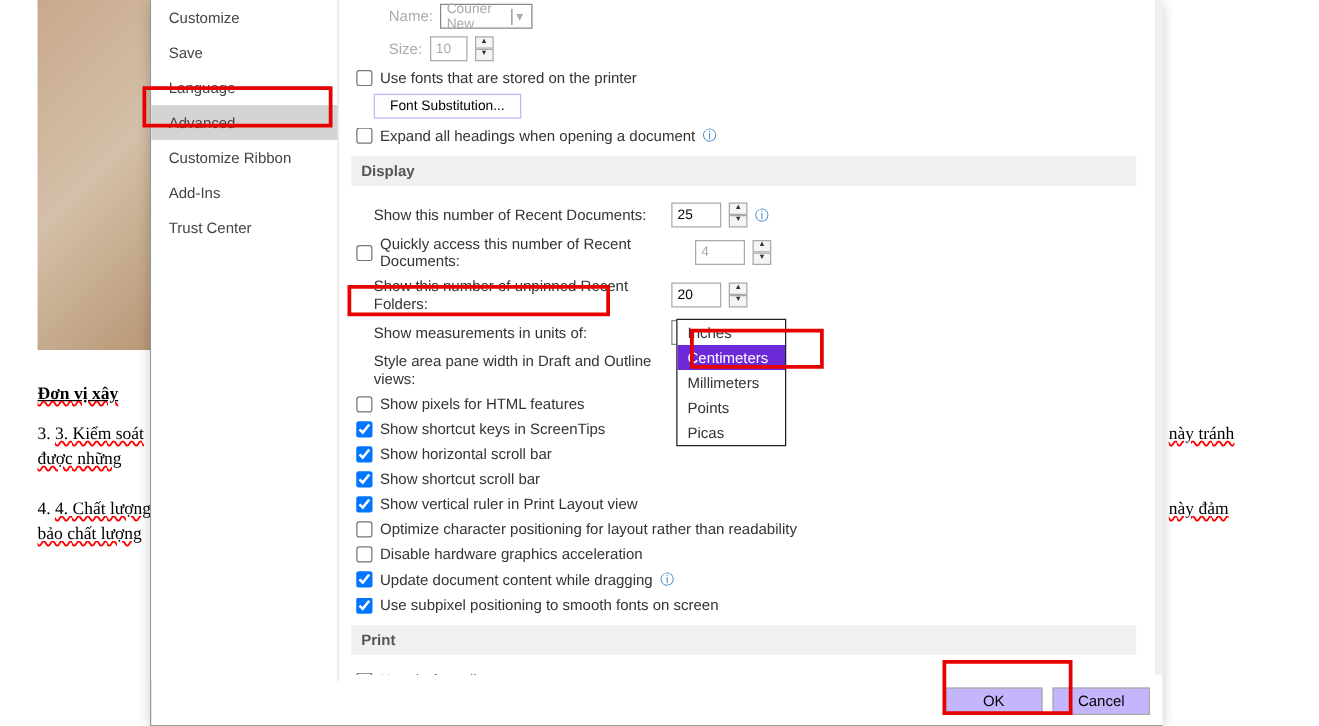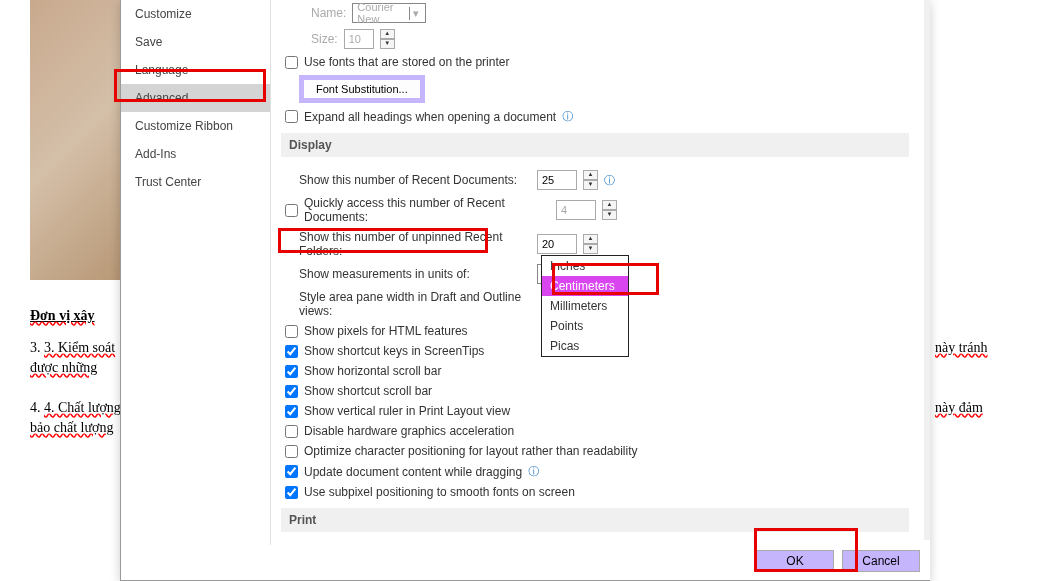--- a/index.html
+++ b/index.html
@@ -31,27 +31,27 @@
 input[type=checkbox] { width: 13px; height: 13px; margin-left: 4px; }
 .cb-label { cursor: pointer; }
 
 .num-input { width: 40px; height: 20px; border: 1px solid #aaa; padding: 1px 4px; font-size: 11px; }
 .spinner { display: inline-flex; flex-direction: column; }
 .spinner-btn { width: 15px; height: 10px; border: 1px solid #aaa; background: #f5f5f5; font-size: 6px; line-height: 6px; text-align: center; cursor: pointer; }
 
 .select-box { width: 78px; height: 20px; border: 1px solid #888; padding: 1px 4px; font-size: 11px; display: inline-flex; align-items: center; justify-content: space-between; cursor: pointer; }
 .select-arrow { width: 14px; text-align: center; border-left: 1px solid #888; }
 
-.btn { border: 5px solid #c4b5fd; background: #fdfdfd; padding: 3px 12px; cursor: pointer; font-size: 11px; }
+.btn { border: 1px solid #c4b5fd; background: #fdfdfd; padding: 3px 12px; cursor: pointer; font-size: 11px; }
 
 .info-icon { color: #2a7abf; font-size: 11px; cursor: pointer; }
 
 .dropdown-popup { position: absolute; border: 1px solid #222; background: #fff; z-index: 10; width: 88px; }
 .dropdown-opt { padding: 3px 8px; cursor: pointer; font-size: 12px; }
-.dropdown-opt.highlight { background: #d946ef; color: #fff; }
+.dropdown-opt.highlight { background: #6d28d9; color: #fff; }
 
 .dialog-buttons { position: absolute; right: 10px; bottom: 4px; display: flex; gap: 8px; height: 30px; align-items: center; }
 .dlg-btn { width: 78px; height: 22px; border: 1px solid #aaa; background: #c4b5fd; cursor: pointer; font-size: 12px; }
 
 .hl-red { position: absolute; border: 3px solid #e60000; pointer-events: none; z-index: 100; }
 </style>
 </head>
 <body>
 
 <div class="container">
@@ -162,25 +162,25 @@
       <div class="row">
         <input type="checkbox" checked="" style="">
         <span class="cb-label">Show shortcut scroll bar</span>
       </div>
       <div class="row">
         <input type="checkbox" checked="" style="">
         <span class="cb-label">Show vertical ruler in Print Layout view</span>
       </div>
       <div class="row">
         <input type="checkbox" style="">
+        <span class="cb-label">Optimize character positioning for layout rather than readability</span>
+      </div>
+      <div class="row">
+        <input type="checkbox" style="">
         <span class="cb-label">Disable hardware graphics acceleration</span>
-      </div>
-      <div class="row">
-        <input type="checkbox" style="">
-        <span class="cb-label">Optimize character positioning for layout rather than readability</span>
       </div>
       <div class="row">
         <input type="checkbox" checked="" style="">
         <span class="cb-label">Update document content while dragging</span>
         <span class="info-icon">ⓘ</span>
       </div>
       <div class="row">
         <input type="checkbox" checked="" style="">
         <span class="cb-label">Use subpixel positioning to smooth fonts on screen</span>
       </div>

